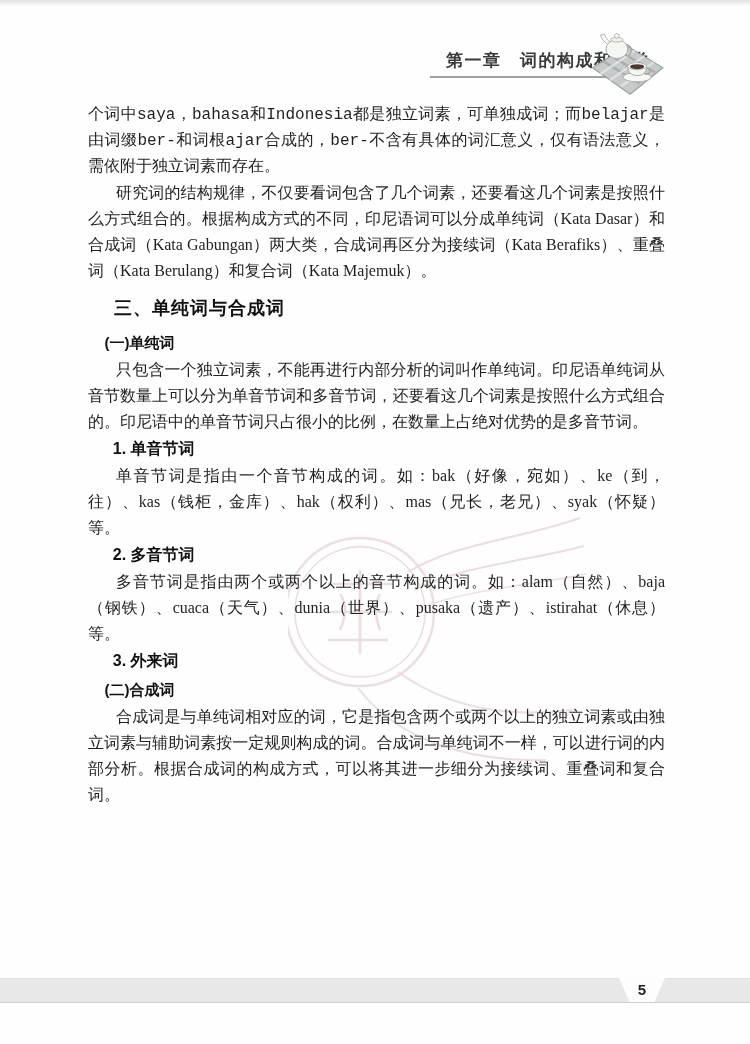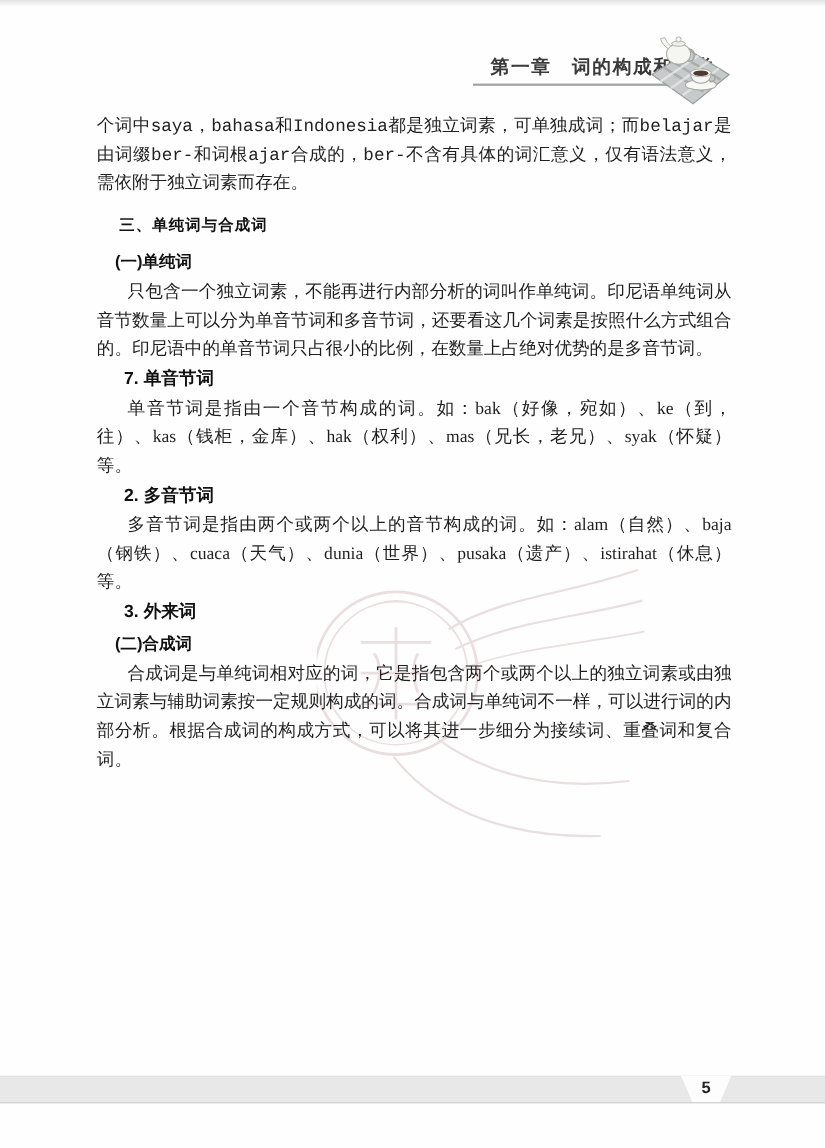--- a/index.html
+++ b/index.html
@@ -26,21 +26,21 @@
   .header-art { position:absolute; left:588px; top:22px; width:78px; height:76px; }
   
   .content {
     position:absolute; left:88px; top:102px; width:577px;
     font-size:16px; line-height:26px; text-align:justify;
   }
   .para { margin:0; text-indent:1.75em; }
   .para-cont { margin:0; text-indent:0;font-family:Liberation Mono, monospace; }
   .h1 {
     font-family:"Liberation Sans","DejaVu Sans",sans-serif;
-    font-size:14px; font-weight:bold; letter-spacing:1px;
+    font-size:18px; font-weight:bold; letter-spacing:1px;
     margin:11px 0 9px 0; text-indent:1.45em; color:#111;
   }
   .h2 {
     font-family:"Liberation Sans","DejaVu Sans",sans-serif;
     font-size:15px; font-weight:bold; margin:3px 0 1px 0; text-indent:1.1em; color:#111;
   }
   .h3 {
     font-family:"Liberation Sans","DejaVu Sans",sans-serif;
     font-size:16px; font-weight:bold; margin:1px 0 1px 0; text-indent:1.55em; color:#111;
   }
@@ -104,24 +104,25 @@
     <path d="M126 78 C 180 52 236 50 296 34" stroke-width="2"></path>
     <path d="M132 96 C 186 76 240 74 298 62" stroke-width="1.5"></path>
     <path d="M110 160 C 160 196 220 206 284 198" stroke-width="2"></path>
     <path d="M70 176 C 110 228 180 250 258 248" stroke-width="2"></path>
     <path d="M48 40 Q72 28 96 40" stroke-width="1.2"></path>
   </g>
 </svg>
 
 <div class="content">
   <p class="para-cont">个词中saya，bahasa和Indonesia都是独立词素，可单独成词；而belajar是由词缀ber-和词根ajar合成的，ber-不含有具体的词汇意义，仅有语法意义，需依附于独立词素而存在。</p>
+  <p class="para">研究词的结构规律，不仅要看词包含了几个词素，还要看这几个词素是按照什么方式组合的。根据构成方式的不同，印尼语词可以分成单纯词（Kata Dasar）和合成词（Kata Gabungan）两大类，合成词再区分为接续词（Kata Berafiks）、重叠词（Kata Berulang）和复合词（Kata Majemuk）。</p>
   <div class="h1">三、单纯词与合成词</div>
   <div class="h2">(一)单纯词</div>
   <p class="para">只包含一个独立词素，不能再进行内部分析的词叫作单纯词。印尼语单纯词从音节数量上可以分为单音节词和多音节词，还要看这几个词素是按照什么方式组合的。印尼语中的单音节词只占很小的比例，在数量上占绝对优势的是多音节词。</p>
-  <div class="h3">7. 单音节词</div>
+  <div class="h3">1. 单音节词</div>
   <p class="para">单音节词是指由一个音节构成的词。如：bak（好像，宛如）、ke（到，往）、kas（钱柜，金库）、hak（权利）、mas（兄长，老兄）、syak（怀疑）等。</p>
   <div class="h3">2. 多音节词</div>
   <p class="para">多音节词是指由两个或两个以上的音节构成的词。如：alam（自然）、baja（钢铁）、cuaca（天气）、dunia（世界）、pusaka（遗产）、istirahat（休息）等。</p>
   <div class="h3">3. 外来词</div>
   <div class="h2">(二)合成词</div>
   <p class="para">合成词是与单纯词相对应的词，它是指包含两个或两个以上的独立词素或由独立词素与辅助词素按一定规则构成的词。合成词与单纯词不一样，可以进行词的内部分析。根据合成词的构成方式，可以将其进一步细分为接续词、重叠词和复合词。</p>
 
 </div>
 
 <div class="footer-bar"></div>

